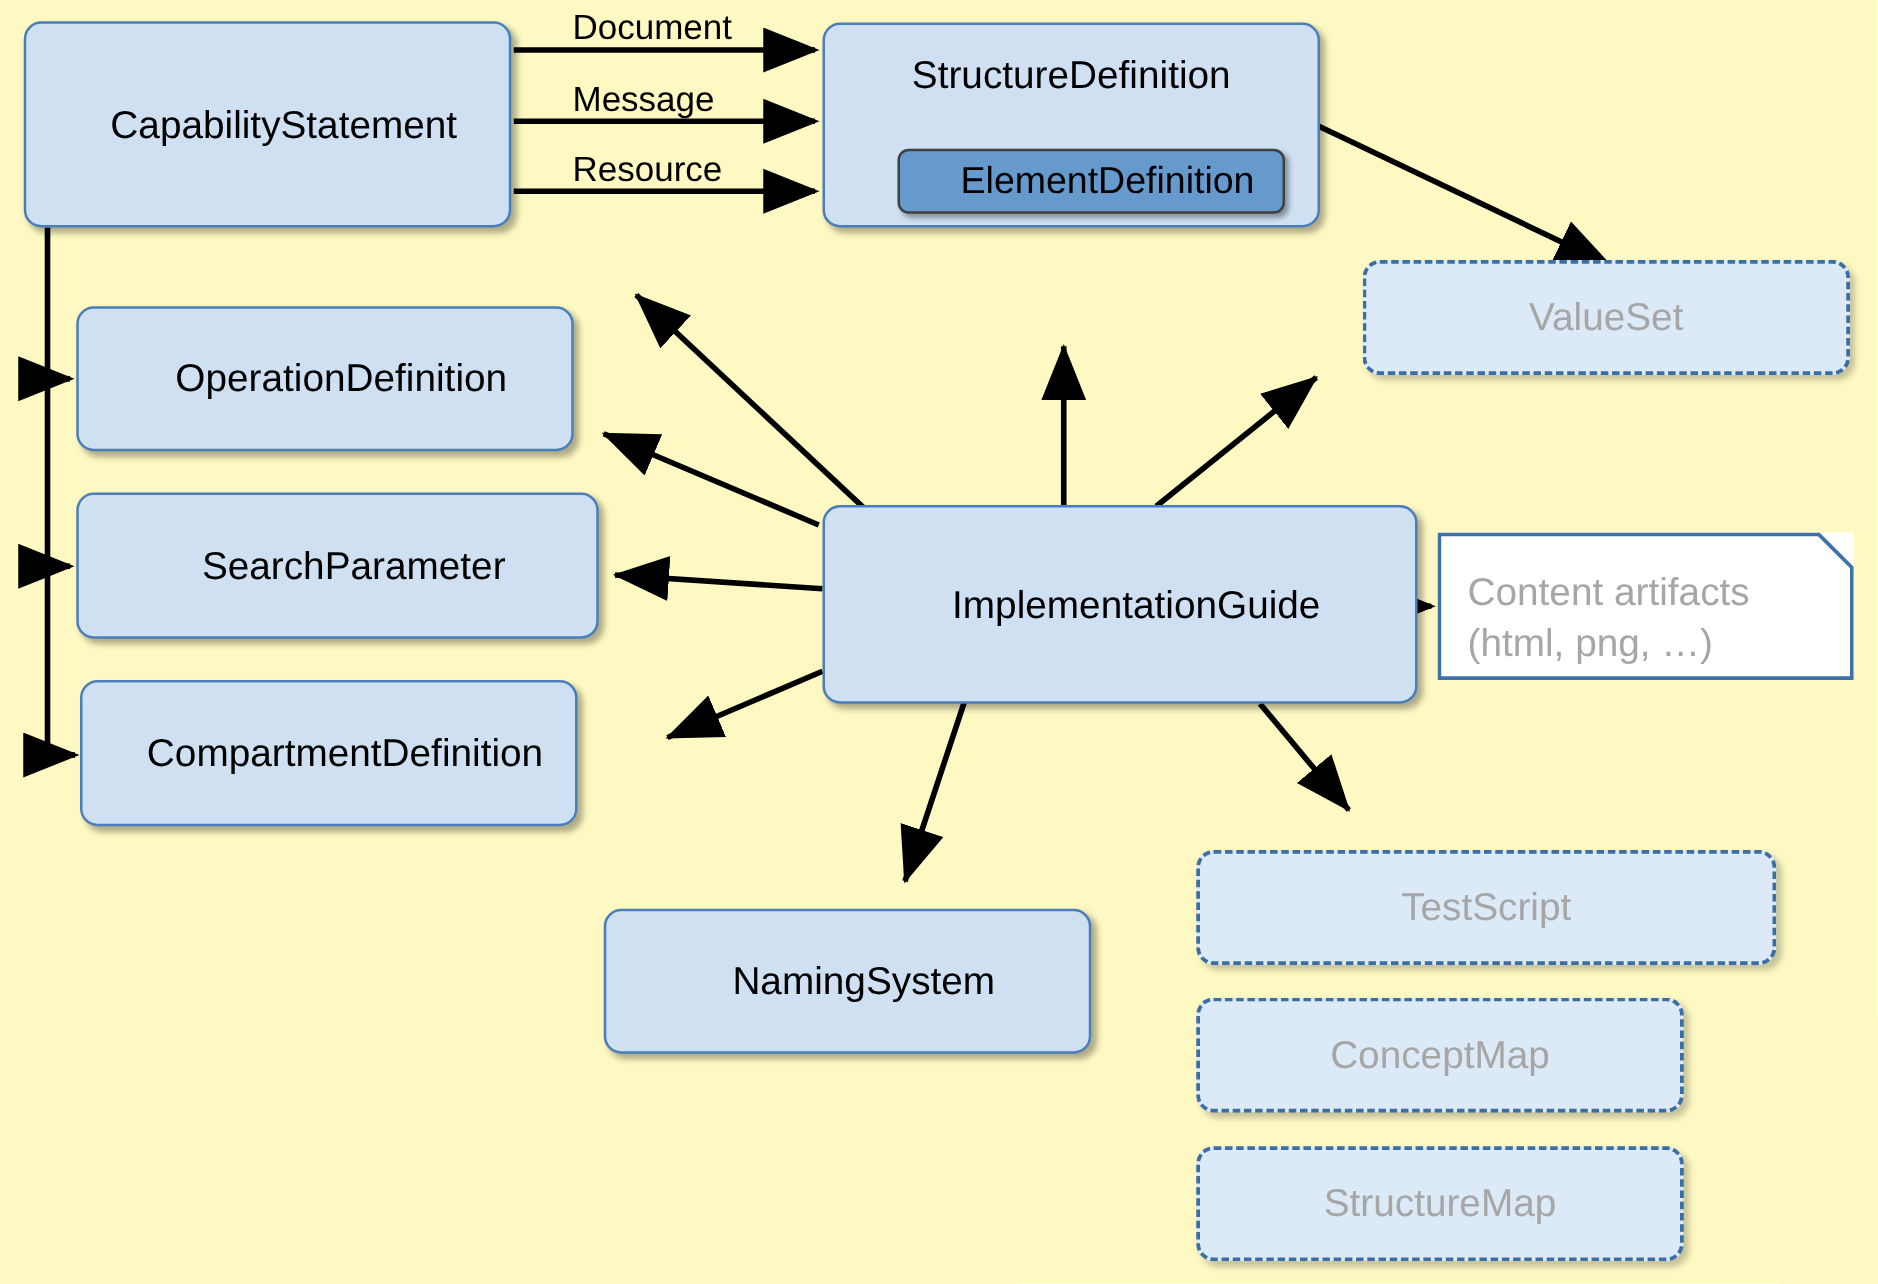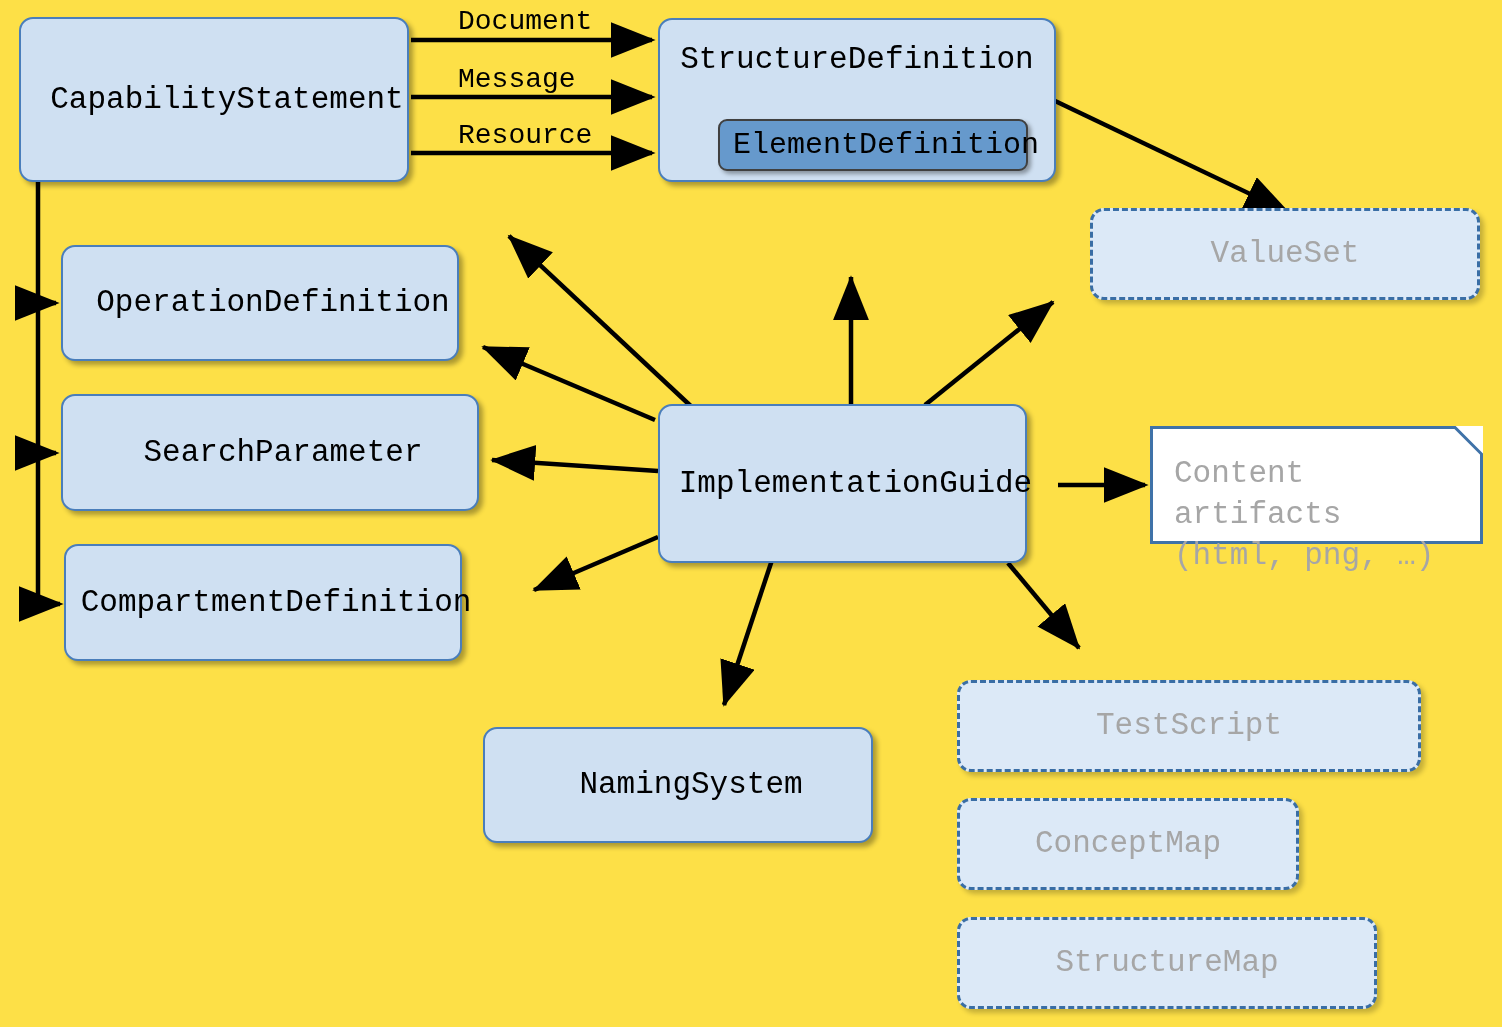--- a/index.html
+++ b/index.html
@@ -4,22 +4,22 @@
 <style>
   html, body {
     margin: 0;
     padding: 0;
     background: #ffffff;
   }
   #canvas {
     position: relative;
     width: 1502px;
     height: 1027px;
-    background: #fde047;
-    font-family: Liberation Mono, monospace;
+    background: #fef9c3;
+    font-family: Liberation Sans, sans-serif;
     overflow: hidden;
   }
   #arrow-layer {
     position: absolute;
     left: 0;
     top: 0;
     width: 1502px;
     height: 1027px;
     pointer-events: none;
     z-index: 5;
@@ -196,41 +196,41 @@
   </div>
 
   <div class="node solid-box" style="left:61px; top:394px; width:418px; height:117px;">
     <span class="node-label">SearchParameter</span>
   </div>
 
   <div class="node solid-box" style="left:64px; top:544px; width:398px; height:117px;">
     <span class="node-label">CompartmentDefinition</span>
   </div>
 
-  <div class="node solid-box" style="left:658px; top:404px; width:369px; height:159px;">
+  <div class="node solid-box" style="left:658px; top:404px; width:476px; height:159px;">
     <span class="node-label">ImplementationGuide</span>
   </div>
 
   <div class="node doc-box" style="left:1150px; top:426px; width:333px; height:118px;">
     <svg class="doc-svg" viewBox="0 0 333 118" preserveAspectRatio="none">
       <path d="M1.5,1.5 L305,1.5 L331.5,28 L331.5,116.5 L1.5,116.5 Z" fill="#ffffff" stroke="#3f72a8" stroke-width="3"></path>
     </svg>
     <span class="node-label">Content artifacts
 (html, png, …)</span>
   </div>
 
   <div class="node solid-box" style="left:483px; top:727px; width:390px; height:116px;">
     <span class="node-label">NamingSystem</span>
   </div>
 
   <div class="node ghost-box" style="left:957px; top:680px; width:464px; height:92px;">
     <span class="node-label">TestScript</span>
   </div>
 
-  <div class="node ghost-box" style="left:957px; top:798px; width:342px; height:92px;">
+  <div class="node ghost-box" style="left:957px; top:798px; width:390px; height:92px;">
     <span class="node-label">ConceptMap</span>
   </div>
 
-  <div class="node ghost-box" style="left:957px; top:917px; width:420px; height:92px;">
+  <div class="node ghost-box" style="left:957px; top:917px; width:390px; height:92px;">
     <span class="node-label">StructureMap</span>
   </div>
 
 </div>
 
 </body></html>

